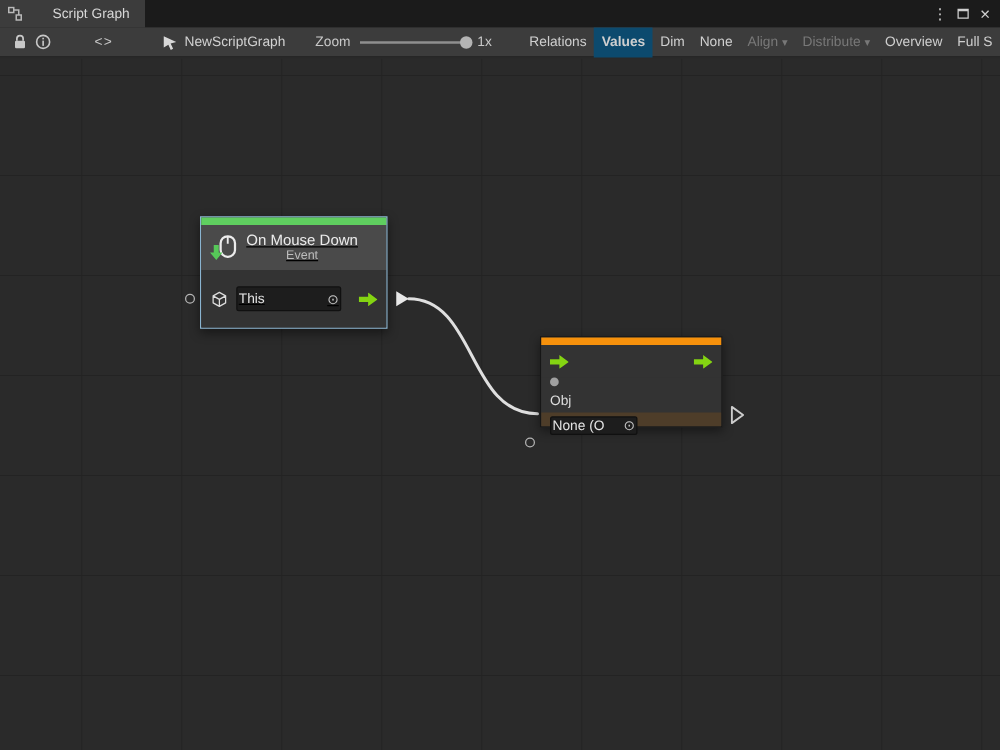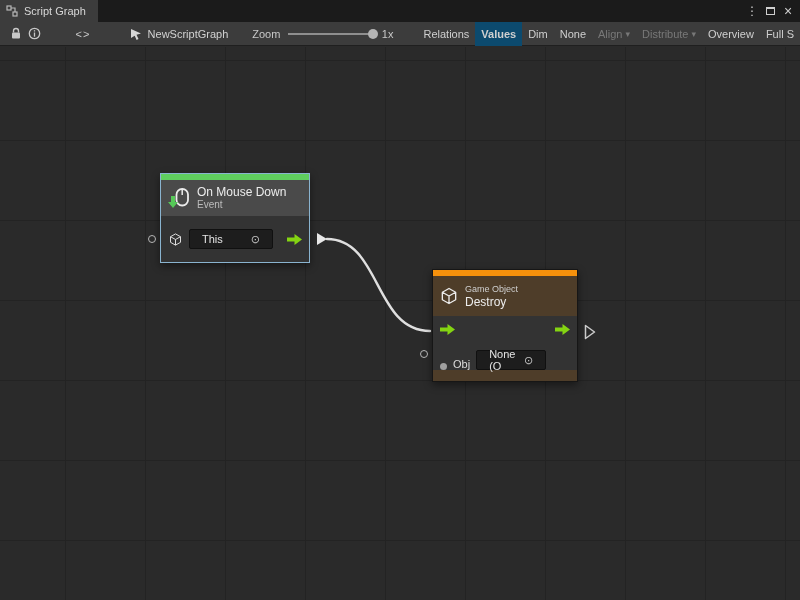--- a/index.html
+++ b/index.html
@@ -3,21 +3,21 @@
 <meta charset="utf-8">
 <style>
   * { margin:0; padding:0; box-sizing:border-box; }
   html,body { width:800px; height:600px; overflow:hidden; background:#2a2a2a;
               font-family:"Liberation Sans", sans-serif; -webkit-font-smoothing:antialiased; }
   body { position:relative; }
 
   
   .titlebar { position:absolute; top:0; left:0; width:800px; height:22px;
               background:#1b1b1b; display:flex; align-items:stretch; }
-  .tab { background:#3c3c3c; display:flex; align-items:center; gap:6px;
+  .tab { background:#3c3c3c; display:flex; align-items:center; gap:24px;
          padding:0 12px 0 6px; height:22px; }
   .tab-title { font-size:11px; color:#d8d8d8; white-space:nowrap; }
   .win-controls { margin-left:auto; display:flex; align-items:center; gap:2px; padding-right:4px; }
   .wc { width:16px; height:22px; display:inline-flex; align-items:center; justify-content:center;
         color:#cfcfcf; font-size:12px; cursor:default; }
   .wc.close { font-size:14px; }
   .maxbox { width:9px; height:8px; border:1px solid #cfcfcf; border-top-width:2px; display:inline-block; }
 
   
   .toolbar { position:absolute; top:22px; left:0; width:800px; height:24px;
@@ -55,30 +55,30 @@
   .node { position:absolute; background:#333333; box-shadow:0 3px 8px rgba(0,0,0,.45); }
   .node.selected { border:1px solid #8ab4d0; }
   .node.plain { border:1px solid #161616; }
   .strip { height:6px; width:100%; }
   .strip.green { background:#5fce5f; }
   .strip.orange { background:#f6910c; }
   .nhead { display:flex; align-items:center; gap:6px; padding:0 6px; }
   .nhead.gray { background:#4a4a4a; height:36px; }
   .nhead.brown { background:#4e3d29; height:40px; }
   .ntitle { font-size:12px; color:#ececec; line-height:14px; }
-  .nsub { font-size:10px; color:#bdbdbd; line-height:12px; }
+  .nsub { font-size:10px; color:#bdbdbd; line-height:12px;text-align:center; }
   .ncat { font-size:9px; color:#cfcfcf; line-height:11px; }
   .nbody { height:46px; display:flex; align-items:center; gap:6px; padding:0 7px; background:#333333; }
   .nrow1 { height:26px; display:flex; align-items:center; justify-content:space-between;
            padding:0 7px; background:#333333; }
-  .nrow2 { height:28px; display:flex; align-items:flex-end; gap:6px; padding:0 7px; background:#333333; }
+  .nrow2 { height:28px; display:flex; align-items:flex-start; gap:6px; padding:0 7px; background:#333333;flex-direction:column; }
   .nfoot { height:11px; background:#4e3d29; }
   .field { height:20px; background:#1d1d1d; border:1px solid #101010; border-radius:2px;
            display:inline-flex; align-items:center; justify-content:space-between;
-           padding:0 12px; font-size:11px; color:#e4e4e4; }
+           padding:0 1px; font-size:11px; color:#e4e4e4; }
   .field .target-glyph { font-size:11px; color:#c4c4c4; margin-left:6px; }
   .field.f-this { width:84px; }
   .field.f-none { width:70px; }
   .spacer { flex:1; }
   .valdot { width:7px; height:7px; border-radius:50%; background:#a0a0a0; flex:0 0 auto; }
   .port-label { font-size:11px; color:#dcdcdc; }
 
   
   .port-circle { position:absolute; width:8px; height:8px; border:1px solid #b5b5b5;
                  border-radius:50%; background:transparent; }
@@ -155,21 +155,21 @@
     <button class="tbtn">Full S</button>
   </div>
 </div>
 
 <div class="canvas">
 
   <svg class="wires">
     <path d="M 327 192 C 381 192, 374 284, 430 284" fill="none" stroke="#dfdfdf" stroke-width="2.4" stroke-linecap="round"></path>
   </svg>
 
-  <div class="node selected" style="left:160px; top:126px; width:150px;">
+  <div class="node selected" style="left:160px; top:126px; width:150px;text-decoration:underline;">
     <div class="strip green"></div>
     <div class="nhead gray">
       <svg width="24" height="24" viewBox="0 0 24 24">
         <rect x="9.5" y="3" width="11.5" height="16.5" rx="5.6" fill="none" stroke="#ececec" stroke-width="1.8"></rect>
         <line x1="15.2" y1="3.5" x2="15.2" y2="9" stroke="#ececec" stroke-width="1.5"></line>
         <path d="M4 10 H8 V16 H11 L6 22 L1 16 H4 Z" fill="#56c858"></path>
       </svg>
       <div>
         <div class="ntitle">On Mouse Down</div>
         <div class="nsub">Event</div>
@@ -188,29 +188,20 @@
         <path d="M0 3.4 H7.5 V0 L15 5.5 L7.5 11 V7.6 H0 Z" fill="#84d412"></path>
       </svg>
     </div>
   </div>
 
   <span class="port-circle" style="left:148px; top:188px;"></span>
   <span class="tri-filled" style="left:317px; top:186px;"></span>
 
   <div class="node plain" style="left:432px; top:222px; width:146px;">
     <div class="strip orange"></div>
-    <div class="nhead brown">
-      <svg width="20" height="20" viewBox="0 0 24 24">
-        <path d="M12 3 L20 7.5 L12 12 L4 7.5 Z M4 7.5 V16.5 L12 21 V12 M20 7.5 V16.5 L12 21" fill="none" stroke="#ececec" stroke-width="1.6" stroke-linejoin="round"></path>
-      </svg>
-      <div>
-        <div class="ncat">Game Object</div>
-        <div class="ntitle">Destroy</div>
-      </div>
-    </div>
     <div class="nrow1">
       <svg width="15" height="11" viewBox="0 0 15 11">
         <path d="M0 3.4 H7.5 V0 L15 5.5 L7.5 11 V7.6 H0 Z" fill="#84d412"></path>
       </svg>
       <svg width="15" height="11" viewBox="0 0 15 11">
         <path d="M0 3.4 H7.5 V0 L15 5.5 L7.5 11 V7.6 H0 Z" fill="#84d412"></path>
       </svg>
     </div>
     <div class="nrow2">
       <span class="valdot"></span>

